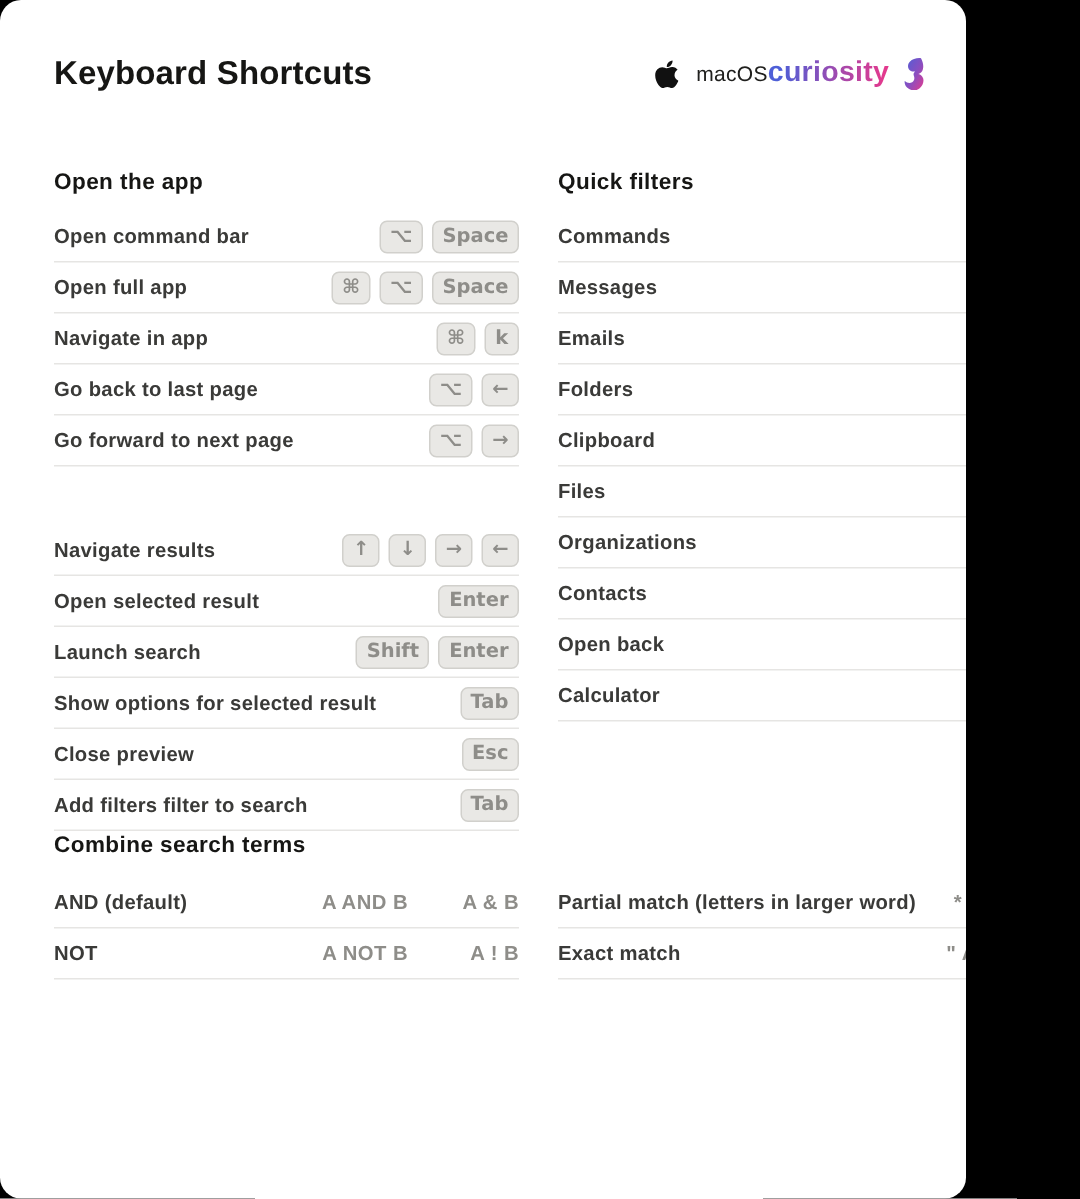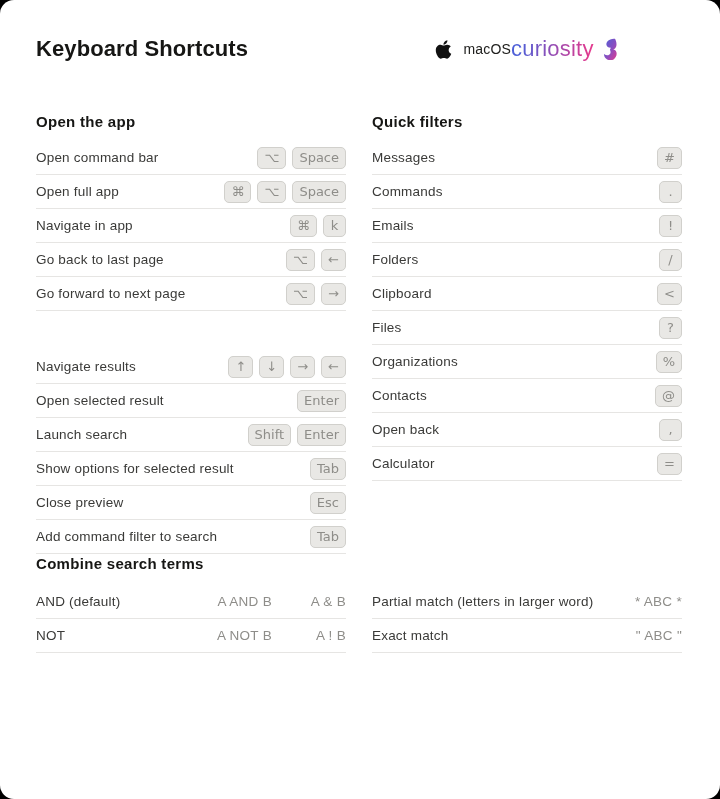--- a/index.html
+++ b/index.html
@@ -8,49 +8,50 @@
     --divider:#e6e5e3; --label:#3a3a38; --heading:#161614; --value:#8e8d89;
   }
   *{box-sizing:border-box;margin:0;padding:0;}
   html,body{width:720px;height:799px;}
   body{
     background:#000;
     font-family:"Liberation Sans","DejaVu Sans",sans-serif;
     -webkit-font-smoothing:antialiased;
   }
   .card{
-    width:720px;height:799px;background:#fff;border-radius:14px;
+    width:644px;height:799px;background:#fff;border-radius:14px;
     padding:34px 38px 0 36px;overflow:hidden;
   }
   .header{
     display:grid;grid-template-columns:310px 310px;column-gap:26px;
     align-items:center;height:30px;margin-bottom:48px;
   }
   .title{font-size:22px;font-weight:700;color:var(--heading);letter-spacing:.1px;}
   .header-right{display:flex;align-items:center;justify-content:center;}
   .platform{display:flex;align-items:center;gap:11px;}
   .platform svg{display:block;}
   .platform-label{font-size:14px;color:#20201e;letter-spacing:.2px;}
   .brand{display:flex;align-items:center;gap:6px;}
   .brand-name{
-    font-size:22px;font-weight:400;letter-spacing:.2px;
+    font-size:19px;font-weight:700;letter-spacing:.2px;
     background:linear-gradient(90deg,var(--brand-start) 10%,var(--brand-end) 95%);
     -webkit-background-clip:text;background-clip:text;color:transparent;
   }
   .main-grid,.bottom-grid{
     display:grid;grid-template-columns:310px 310px;column-gap:26px;align-items:start;
   }
   h2{
     font-size:15px;font-weight:700;color:var(--heading);
     letter-spacing:.3px;line-height:19px;margin-bottom:10px;
   }
   .section-gap{margin-top:39px;}
   .row{
     height:34px;display:flex;align-items:center;justify-content:space-between;
     border-bottom:1px solid var(--divider);
+    font-weight:bold;
   }
   .label{font-size:13.5px;color:var(--label);letter-spacing:.2px;white-space:nowrap;}
   .keys{display:flex;align-items:center;gap:6px;}
   .key{
     display:inline-flex;align-items:center;justify-content:center;
     height:22px;min-width:23px;padding:0 6px;
     background:var(--key-bg);border:1px solid var(--key-border);border-radius:5px;
     color:var(--key-text);font-size:13px;
     font-family:"DejaVu Sans","Liberation Sans",sans-serif;
     line-height:1;white-space:pre;
@@ -166,42 +167,42 @@
                 <kbd class="key">Tab</kbd>
               </div>
             </div>
             <div class="row">
               <span class="label">Close preview</span>
               <div class="keys">
                 <kbd class="key">Esc</kbd>
               </div>
             </div>
             <div class="row">
-              <span class="label">Add command filter to search</span>
+              <span class="label">Add filters filter to search</span>
               <div class="keys">
                 <kbd class="key">Tab</kbd>
               </div>
             </div>
           </div>
       </section>
     </div>
     <div>
       <section>
         <h2>Quick filters</h2>
         <div>
             <div class="row">
+              <span class="label">Commands</span>
+              <div class="keys">
+                <kbd class="key">.</kbd>
+              </div>
+            </div>
+            <div class="row">
               <span class="label">Messages</span>
               <div class="keys">
                 <kbd class="key">#</kbd>
-              </div>
-            </div>
-            <div class="row">
-              <span class="label">Commands</span>
-              <div class="keys">
-                <kbd class="key">.</kbd>
               </div>
             </div>
             <div class="row">
               <span class="label">Emails</span>
               <div class="keys">
                 <kbd class="key">!</kbd>
               </div>
             </div>
             <div class="row">
               <span class="label">Folders</span>

